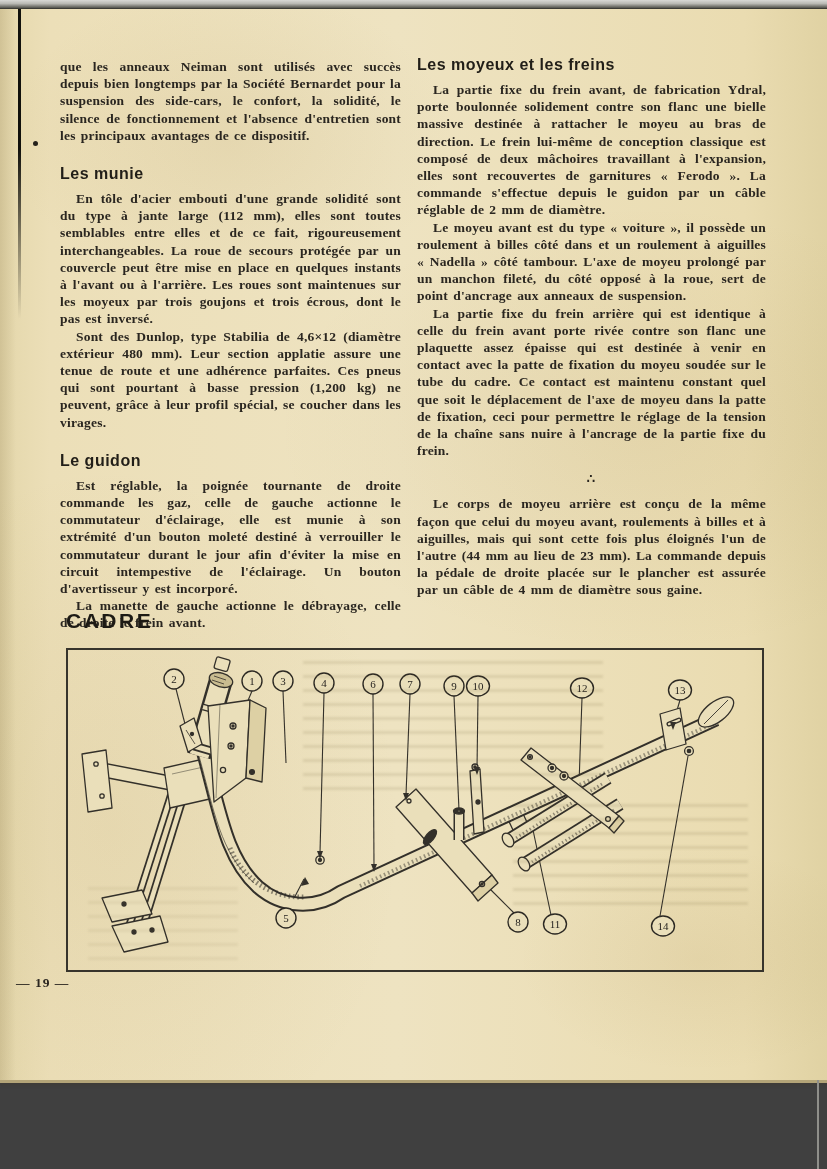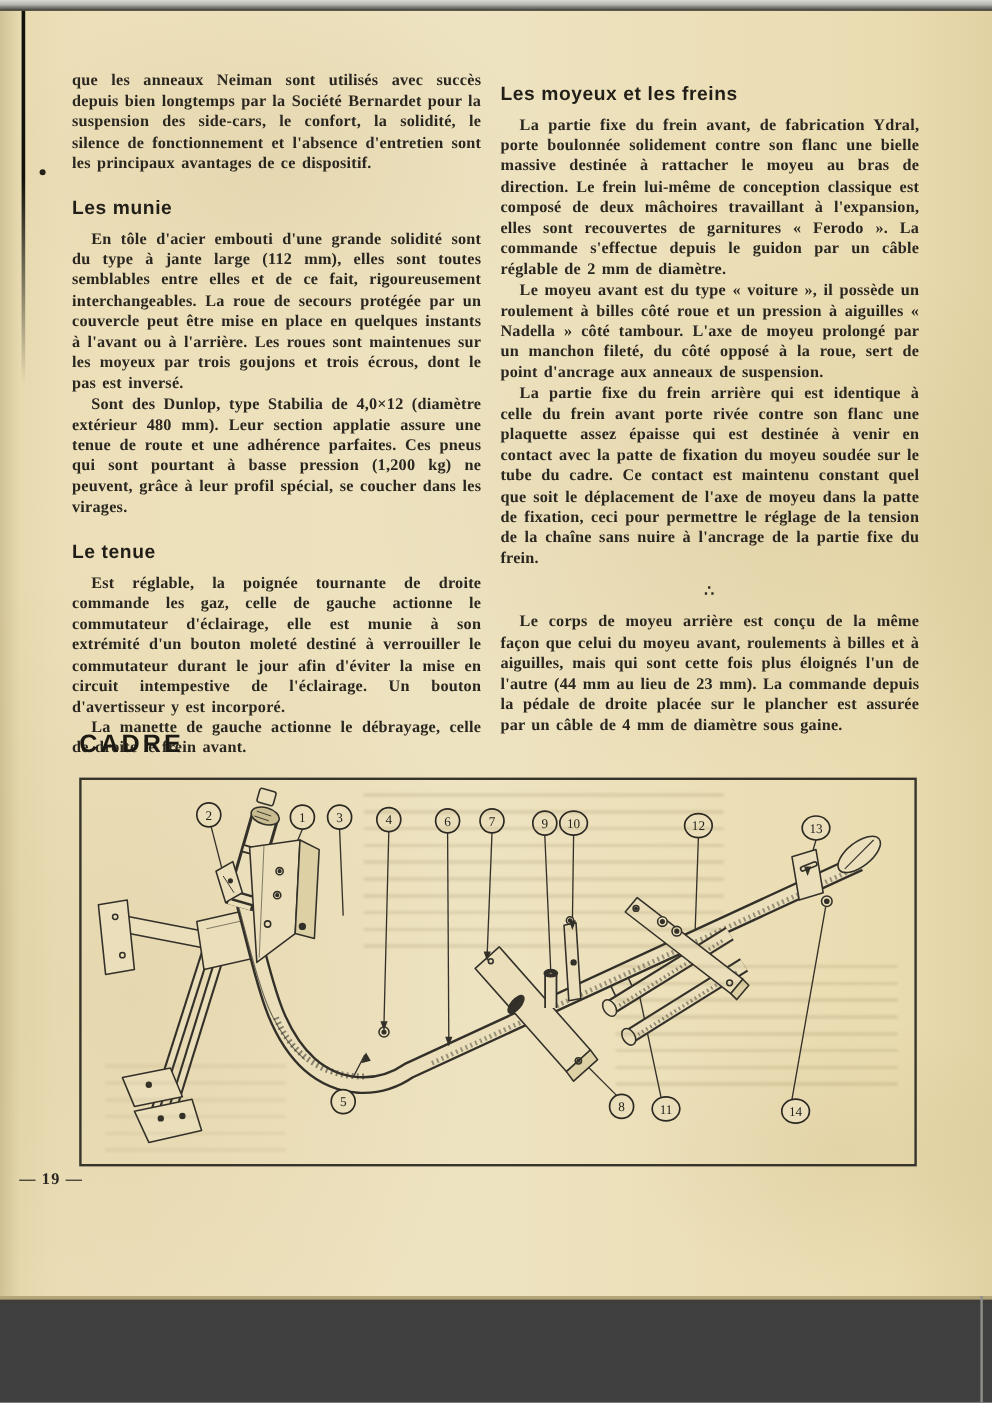--- a/index.html
+++ b/index.html
@@ -36,21 +36,21 @@
   .scan-right-line {
     position:absolute; left:817px; top:1080px; width:2px; height:89px;
     background:#8f8f8a;
   }
   .speck { position:absolute; left:33px; top:132px; width:5px; height:5px;
     border-radius:50%; background:#24211b; }
 
   
   .col { position:absolute; color:#282419; }
   .col-left  { left:60px;  top:49px; width:341px; }
-  .col-right { left:417px; top:61px; width:349px; }
+  .col-right { left:417px; top:47px; width:349px; }
   p.body {
     margin:0; font-size:13.5px; line-height:17.2px; font-weight:700;
     text-align:justify; letter-spacing:.2px; word-spacing:1.6px; color:#2a2620;
   }
   p.ind { text-indent:16px; }
   h2.sec {
     margin:21px 0 7px 0; font-family:"Liberation Sans", sans-serif;
     font-weight:700; font-size:16px; letter-spacing:.5px; color:#211e18;
   }
   .col-right h2.sec:first-child { margin-top:0; }
@@ -96,31 +96,31 @@
     <div class="page-shadow-left"></div>
     <div class="scan-left-dark"></div>
     <div class="speck"></div>
 
     <div class="col col-left">
       <p class="body">que les anneaux Neiman sont utilisés avec succès depuis bien longtemps par la Société Bernardet pour la suspension des side-cars, le confort, la solidité, le silence de fonctionnement et l'absence d'entretien sont les principaux avantages de ce dispositif.</p>
 
       <h2 class="sec">Les munie</h2>
       <p class="body ind">En tôle d'acier embouti d'une grande solidité sont du type à jante large (112 mm), elles sont toutes semblables entre elles et de ce fait, rigoureusement interchangeables. La roue de secours protégée par un couvercle peut être mise en place en quelques instants à l'avant ou à l'arrière. Les roues sont maintenues sur les moyeux par trois goujons et trois écrous, dont le pas est inversé.</p>
 
-      <p class="body ind">Sont des Dunlop, type Stabilia de 4,0×12 (diamètre extérieur 480 mm). Leur section applatie assure une tenue de route et une adhérence parfaites. Ces pneus qui sont pourtant à basse pression (1,200 kg) ne peuvent, grâce à leur profil spécial, se coucher dans les virages.</p>
-
-      <h2 class="sec">Le tenue</h2>
+      <p class="body ind">Sont des Dunlop, type Stabilia de 4,6×12 (diamètre extérieur 480 mm). Leur section applatie assure une tenue de route et une adhérence parfaites. Ces pneus qui sont pourtant à basse pression (1,200 kg) ne peuvent, grâce à leur profil spécial, se coucher dans les virages.</p>
+
+      <h2 class="sec">Le guidon</h2>
       <p class="body ind">Est réglable, la poignée tournante de droite commande les gaz, celle de gauche actionne le commutateur d'éclairage, elle est munie à son extrémité d'un bouton moleté destiné à verrouiller le commutateur durant le jour afin d'éviter la mise en circuit intempestive de l'éclairage. Un bouton d'avertisseur y est incorporé.</p>
       <p class="body ind">La manette de gauche actionne le débrayage, celle de droite le frein avant.</p>
     </div>
 
     <div class="col col-right">
       <h2 class="sec">Les moyeux et les freins</h2>
       <p class="body ind">La partie fixe du frein avant, de fabrication Ydral, porte boulonnée solidement contre son flanc une bielle massive destinée à rattacher le moyeu au bras de direction. Le frein lui-même de conception classique est composé de deux mâchoires travaillant à l'expansion, elles sont recouvertes de garnitures « Ferodo ». La commande s'effectue depuis le guidon par un câble réglable de 2 mm de diamètre.</p>
-      <p class="body ind">Le moyeu avant est du type « voiture », il possède un roulement à billes côté roue et un pression à aiguilles « Nadella » côté tambour. L'axe de moyeu prolongé par un manchon fileté, du côté opposé à la roue, sert de point d'ancrage aux anneaux de suspension.</p>
+      <p class="body ind">Le moyeu avant est du type « voiture », il possède un roulement à billes côté dans et un roulement à aiguilles « Nadella » côté tambour. L'axe de moyeu prolongé par un manchon fileté, du côté opposé à la roue, sert de point d'ancrage aux anneaux de suspension.</p>
       <p class="body ind">La partie fixe du frein arrière qui est identique à celle du frein avant porte rivée contre son flanc une plaquette assez épaisse qui est destinée à venir en contact avec la patte de fixation du moyeu soudée sur le tube du cadre. Ce contact est maintenu constant quel que soit le déplacement de l'axe de moyeu dans la patte de fixation, ceci pour permettre le réglage de la tension de la chaîne sans nuire à l'ancrage de la partie fixe du frein.</p>
       <div class="ornament">∴</div>
       <p class="body ind">Le corps de moyeu arrière est conçu de la même façon que celui du moyeu avant, roulements à billes et à aiguilles, mais qui sont cette fois plus éloignés l'un de l'autre (44 mm au lieu de 23 mm). La commande depuis la pédale de droite placée sur le plancher est assurée par un câble de 4 mm de diamètre sous gaine.</p>
     </div>
 
     <div class="figure-title">CADRE</div>
 
     <div class="figure-box">
       <div class="bleed bleed-a"></div>
       <div class="bleed bleed-b"></div>

